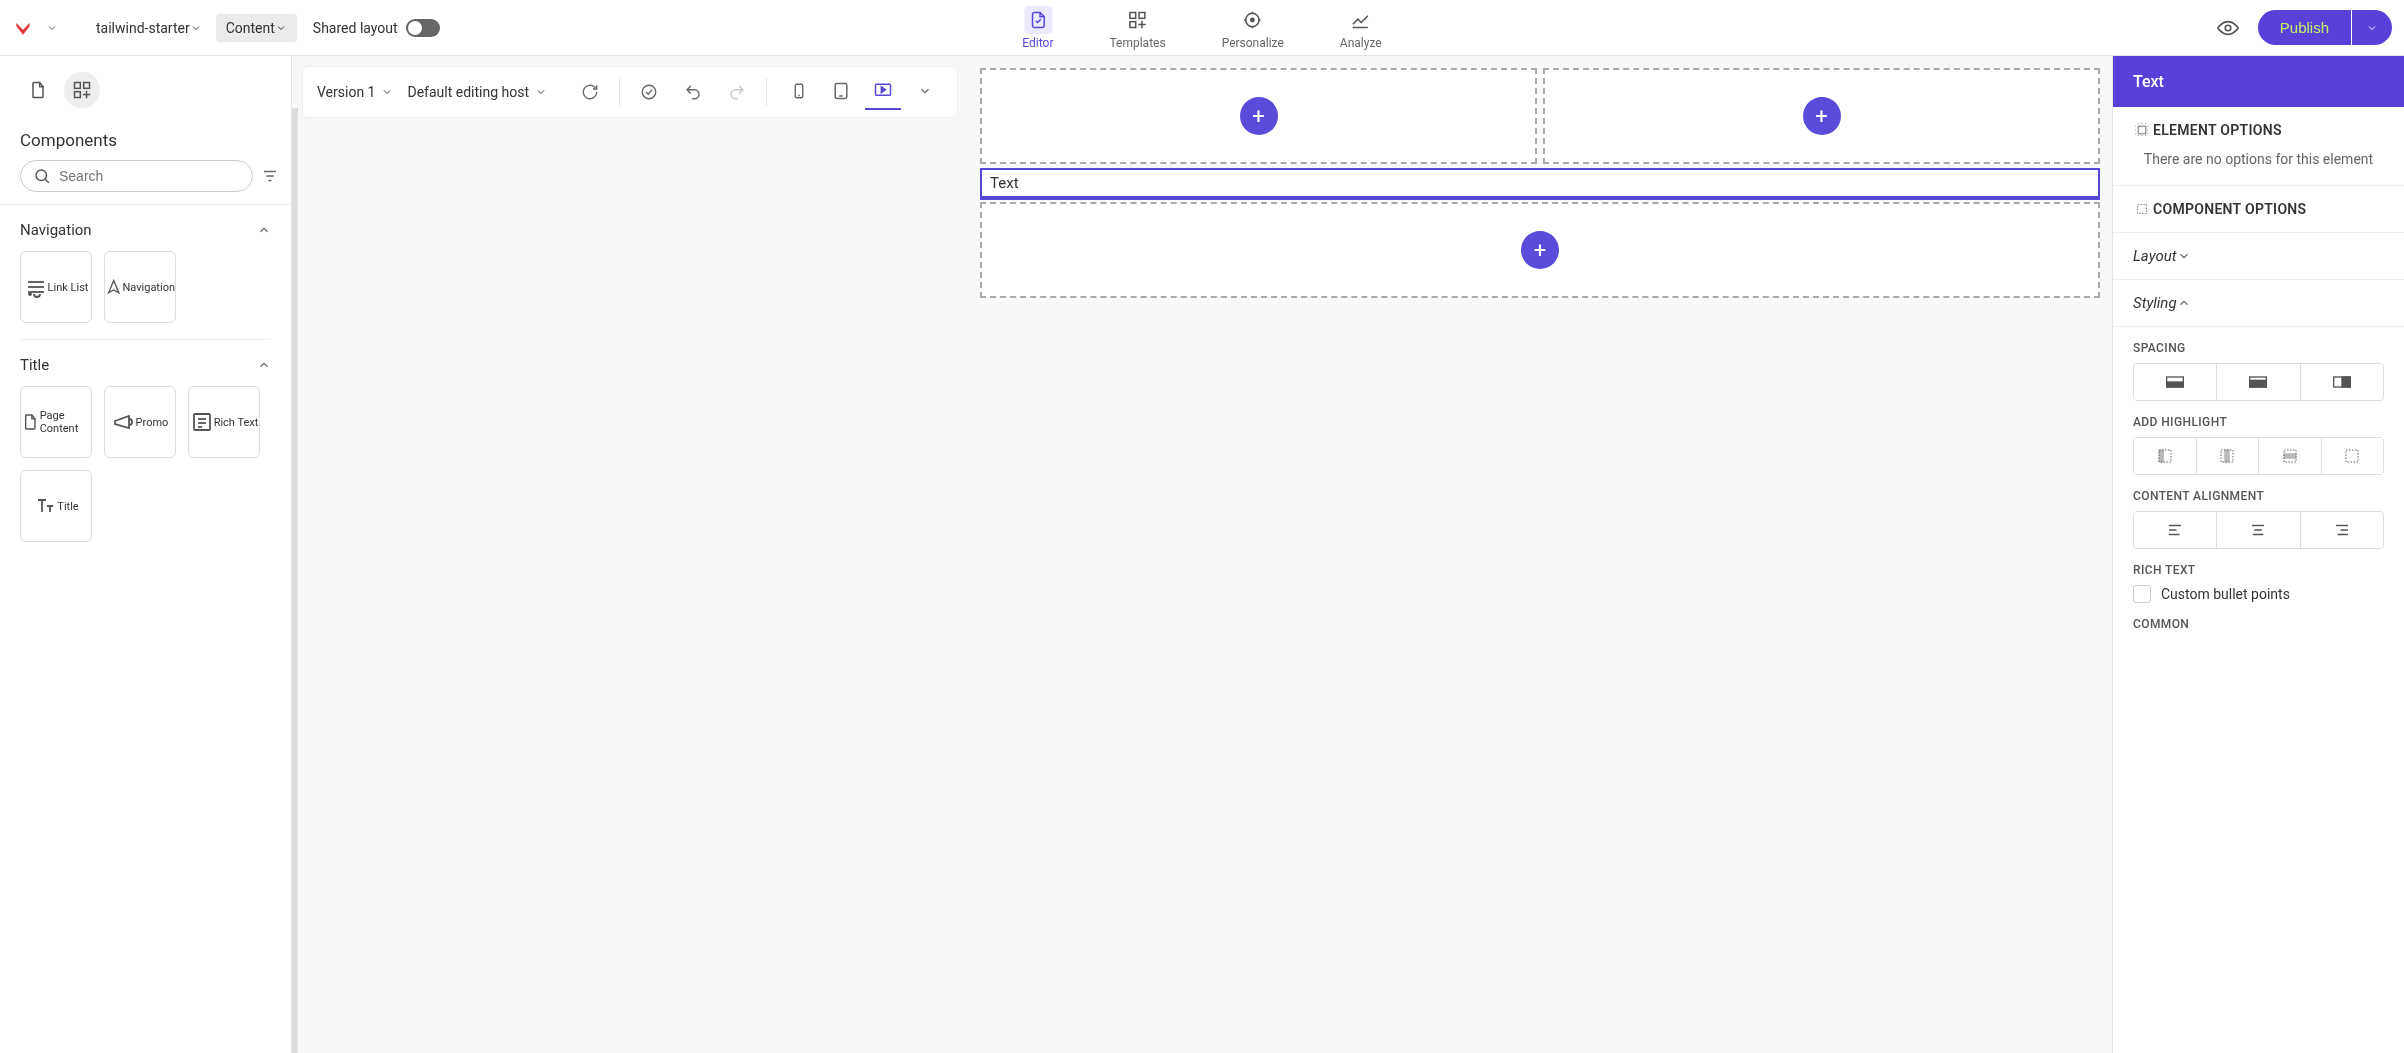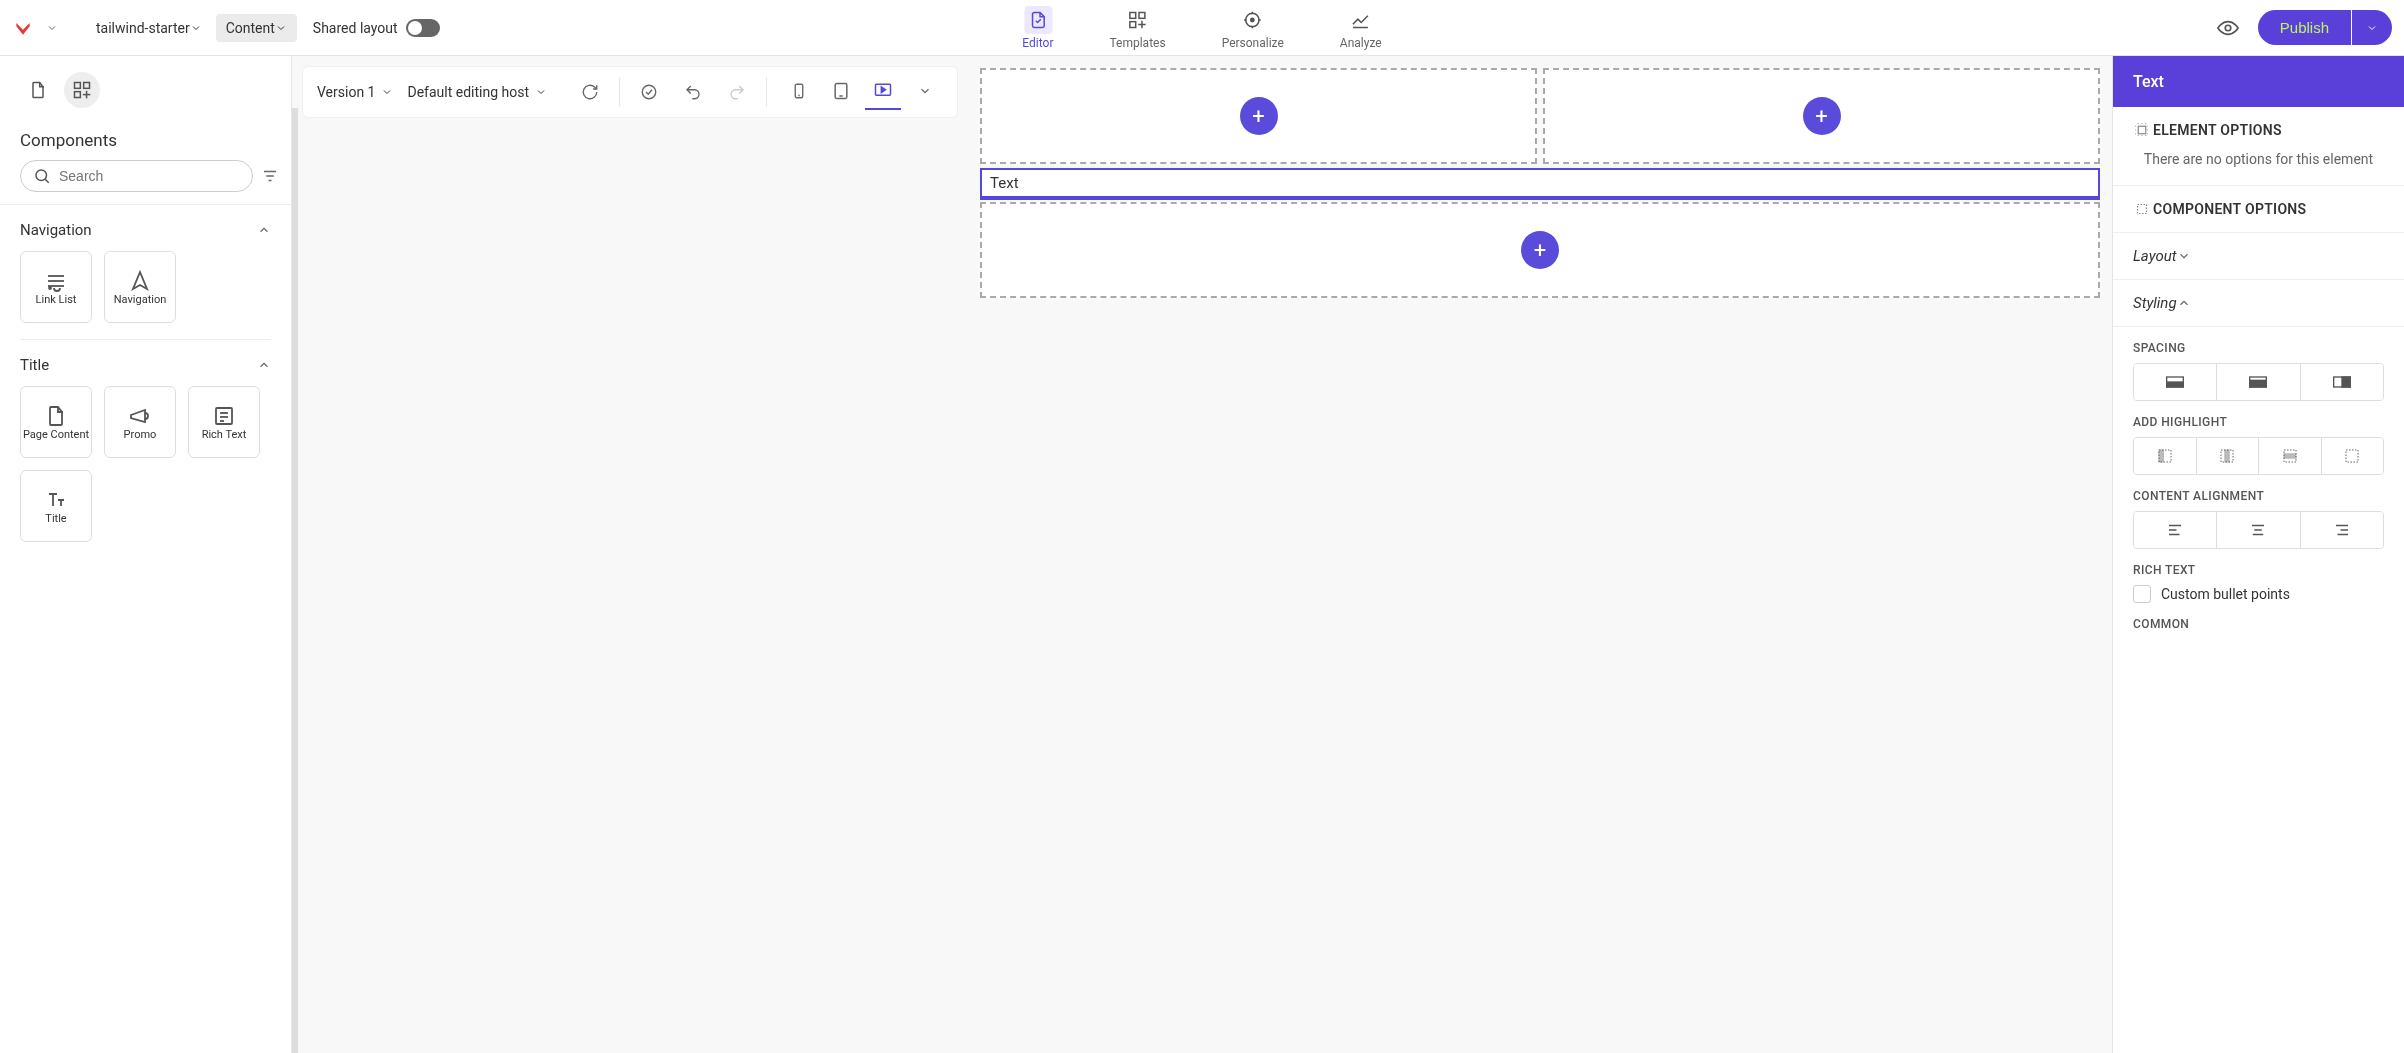--- a/index.html
+++ b/index.html
@@ -41,21 +41,21 @@
   .sb-title { font-size:17px; font-weight:400; padding:14px 20px 10px; }
   .search-row { display:flex; gap:8px; padding:0 20px 12px; align-items:center; }
   .search-box { flex:1; display:flex; align-items:center; border:1px solid #ccc; border-radius:20px; padding:6px 12px; gap:8px; }
   .search-box input { border:none; outline:none; flex:1; font-size:14px; }
   .filter-btn { color:#666; cursor:pointer; }
   .sb-scroll { flex:1; overflow-y:auto; padding:0 20px 20px; border-top:1px solid #eee; position:relative; }
   .group-header { display:flex; justify-content:space-between; align-items:center; padding:16px 0 12px; cursor:pointer; border-top:1px solid #eee; }
   .group-header:first-child { border-top:none; }
   .group-header h4 { font-size:15px; font-weight:400; color:#333; }
   .comp-grid { display:flex; flex-wrap:wrap; gap:12px; padding-bottom:16px; }
-  .comp-card { width:72px; height:72px; border:1px solid #ddd; border-radius:6px; display:flex; flex-direction:column; align-items:center; justify-content:center; cursor:grab; }
+  .comp-card { width:72px; height:72px; border:1px solid #ddd; border-radius:6px; display:flex; align-items:center; justify-content:center; cursor:grab; }
   .comp-card span { font-size:11px; color:#333; }
   .comp-icon { color:#555; }
   
   
   .canvas-wrap { flex:1; display:flex; overflow:hidden; position:relative; }
   .canvas-wrap::before { content:''; position:absolute; left:0; top:52px; bottom:0; width:6px; background:#ddd; }
   .canvas-toolbar { height:52px; background:#fff; margin:10px 10px 0; border-radius:6px; display:flex; align-items:center; padding:0 14px; gap:14px; border:1px solid #eee; }
   .ct-drop { display:flex; align-items:center; gap:6px; cursor:pointer; font-size:14px; color:#333; }
   .ct-spacer { flex:1; }
   .ct-icon { color:#666; cursor:pointer; padding:6px; }

